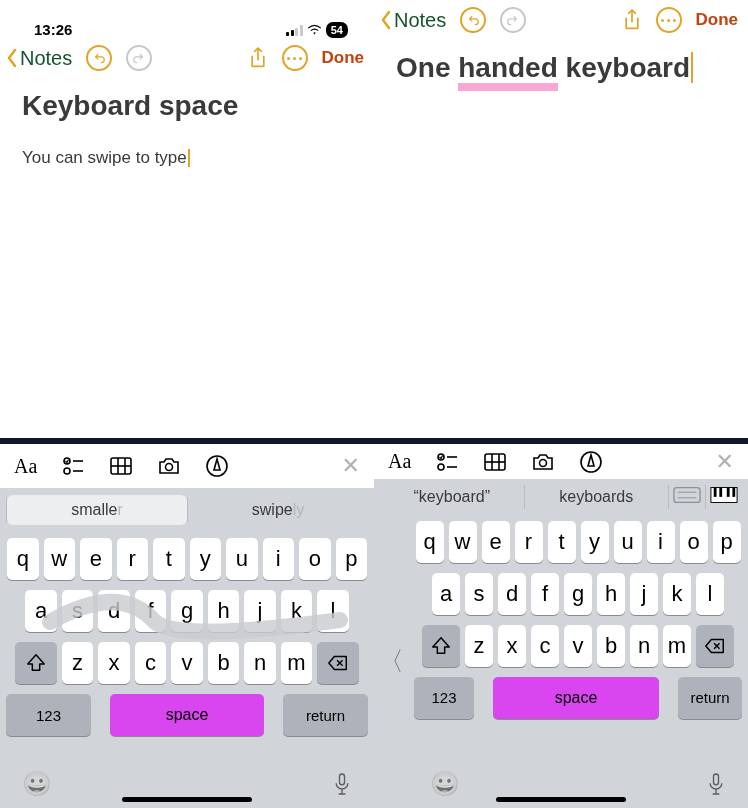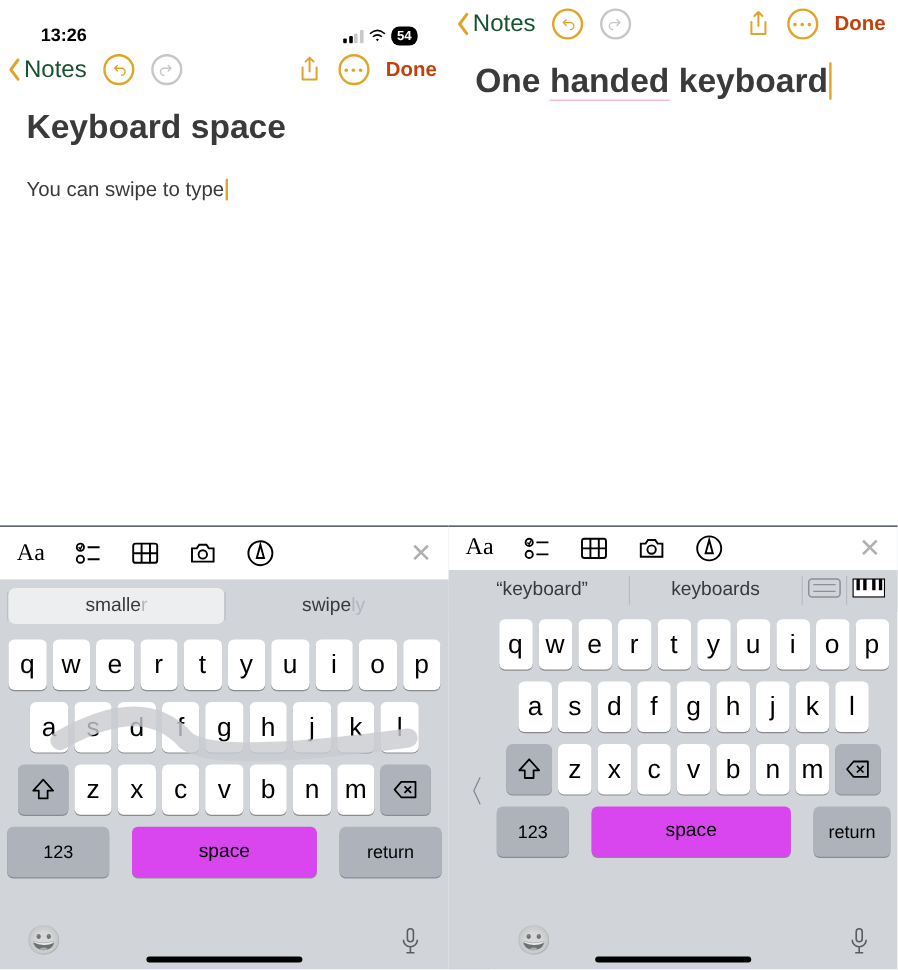--- a/index.html
+++ b/index.html
@@ -25,25 +25,25 @@
   .gold { color:#e0a528; border-color:#e0a528; }
   .grey { color:#c7c7c7; border-color:#c7c7c7; }
   .arrow-svg { width:14px; height:14px; }
   .share-svg { width:20px; height:24px; }
   .dots { display:flex; gap:3px; }
   .dots span { width:3px; height:3px; border-radius:50%; background:currentColor; }
   .done { color:#c2410c; font-size:17px; font-weight:600; }
   
   .content { flex:1; padding:10px 22px; }
   .title { font-size:28px; font-weight:700; line-height:1.3; color:#3a3a3c; }
-  .title .underlined { border-bottom:1px solid #f9a8d4;margin-top:28px; }
+  .title .underlined { border-bottom:8px solid #f9a8d4;margin-top:28px; }
   .cursor { display:inline-block; width:2px; height:1.1em; background:#e0a528; vertical-align:text-bottom; margin-left:1px; }
   .body-text { margin-top:24px; font-size:17px; color:#3a3a3c; }
   
-  .kbwrap { height:370px; background:#d1d4d9; border-top:1px solid #0f172a; display:flex; flex-direction:column; }
+  .kbwrap { height:370px; background:#d1d4d9; border-top:6px solid #0f172a; display:flex; flex-direction:column; }
   .format-row { height:44px; background:#fff; display:flex; align-items:center; padding:0 14px; gap:24px; }
   .format-row .spacer { flex:1; }
   .icon24 { width:24px; height:24px; stroke:#000; stroke-width:1.6; fill:none; }
   .close-x { color:#b0b0b0; font-size:22px; font-weight:300; }
   .sugg-row { height:44px; background:#d1d4d9; display:flex; align-items:center; padding:0 6px; gap:0; }
   .sugg { flex:1; text-align:center; font-size:16px; color:#3a3a3c; padding:6px 4px; border-radius:6px; white-space:nowrap; overflow:hidden; }
   .sugg.sel { background:#eceef0; }
   .sugg .fade { color:#b3b7bd; }
   .sugg-sep { width:1px; height:24px; background:#b8bcc2; }
   .mini-icon { width:28px; height:18px; }

